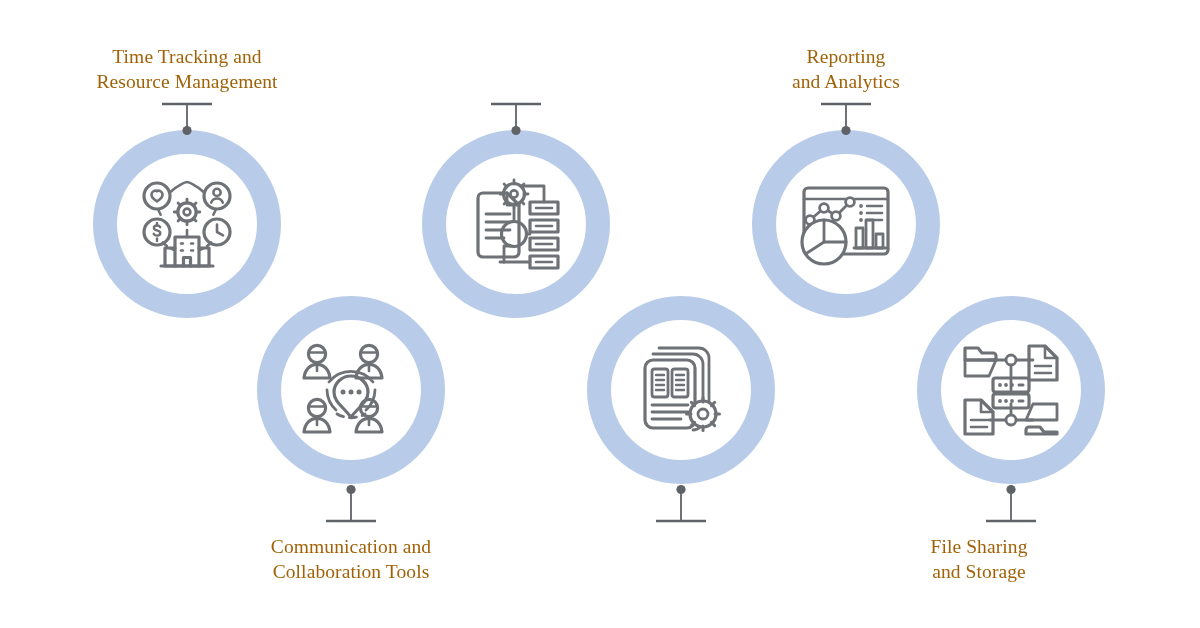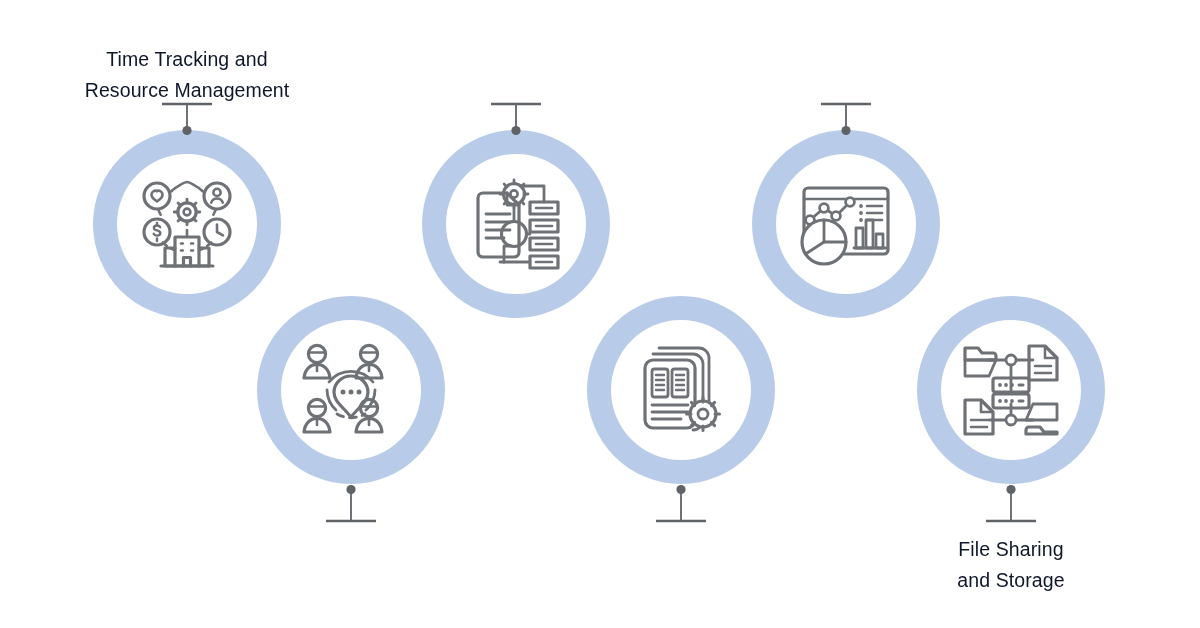--- a/index.html
+++ b/index.html
@@ -23,24 +23,24 @@
   #chain-svg {
     position: absolute;
     left: 0;
     top: 0;
     width: 1200px;
     height: 628px;
   }
   .node-label {
     position: absolute;
     text-align: center;
-    color: #0f172a;
+    color: #a16207;
     font-size: 19.5px;
-    line-height: 31px;
-    font-family: Liberation Sans, sans-serif;
+    line-height: 25px;
+    font-family: Liberation Serif, serif;
     white-space: pre-line;
     letter-spacing: 0.1px;
   }
   .icon-wrap {
     position: absolute;
     width: 104px;
     height: 104px;
   }
   .icon-wrap svg {
     width: 104px;
@@ -340,19 +340,23 @@
         <line x1="12" y1="82" x2="28" y2="82"></line>
         <line x1="12" y1="89" x2="28" y2="89"></line>
       </g>
     </svg>
   </div>
 
   <div class="node-label" style="left:37px; top:44px; width:300px;">Time Tracking and
 Resource Management</div>
 
 
-
-
-
-  <div class="node-label" style="left:861px; top:534px; width:300px;">File Sharing
+  <div class="node-label" style="left:696px; top:44px; width:300px;">Reporting
+and Analytics</div>
+
+  <div class="node-label" style="left:201px; top:534px; width:300px;">Communication and
+Collaboration Tools</div>
+
+
+  <div class="node-label" style="left:829px; top:534px; width:300px;">File Sharing
 and Storage</div>
 
 </div>
 
 </body></html>

